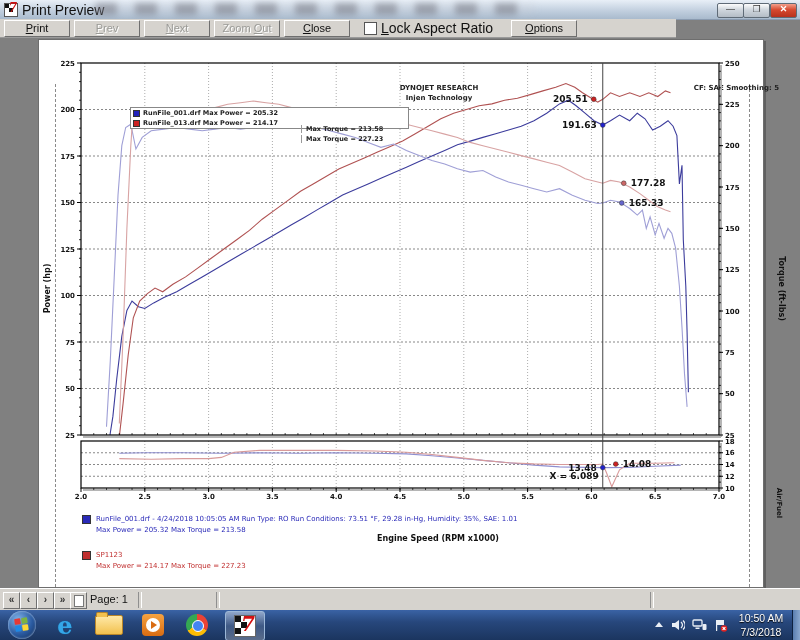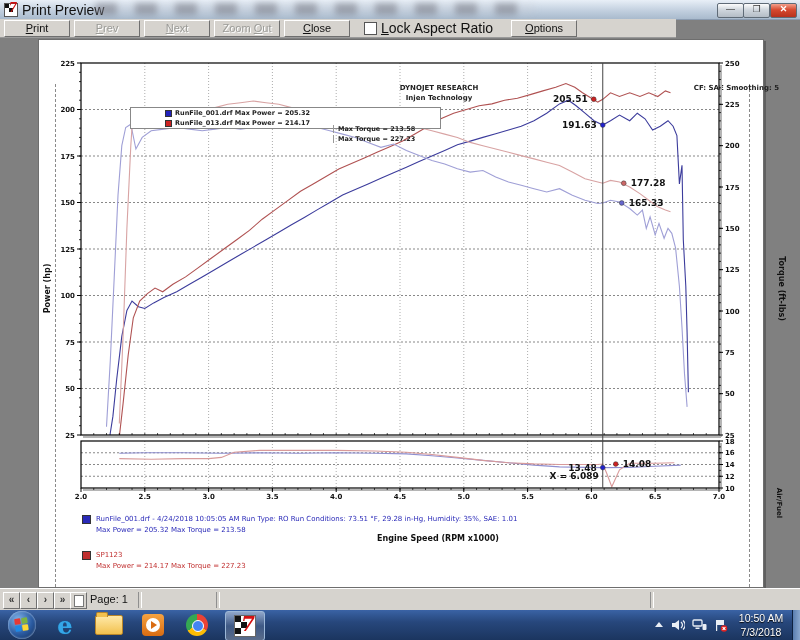--- a/index.html
+++ b/index.html
@@ -39,21 +39,21 @@
     font:bold 7px "DejaVu Sans",sans-serif;color:#222;}
   .yaxis-label{position:absolute;font:bold 8px "DejaVu Sans",sans-serif;color:#111;white-space:nowrap;}
   #label-power{left:-62px;top:244px;width:140px;text-align:center;transform:rotate(-90deg);}
   #label-torque{left:672px;top:244px;width:140px;text-align:center;transform:rotate(90deg);}
   #label-af{left:705px;top:459px;width:70px;text-align:center;transform:rotate(90deg);font-size:7px;}
   #xaxis-label{position:absolute;left:249px;top:494px;width:300px;text-align:center;
     font:bold 8px "DejaVu Sans",sans-serif;color:#111;}
   #chart-svg{position:absolute;left:0;top:0;}
   
   #legend{position:absolute;left:91px;top:67px;width:277px;background:#fff;border:1px solid #888;
-    font:bold 6.5px "DejaVu Sans",sans-serif;color:#222;padding-left:32px;}
+    font:bold 6.5px "DejaVu Sans",sans-serif;color:#222;}
   .legrow{display:flex;align-items:center;height:10px;}
   .legswatch{width:5px;height:5px;margin:0 3px 0 2px;border:1px solid #333;}
   .legcell1{width:158px;white-space:nowrap;overflow:hidden;}
   .legcell2{border-left:1px solid #999;padding-left:4px;white-space:nowrap;margin-top:31px;}
   
   .runinfo{position:absolute;left:43px;width:640px;font:7px "DejaVu Sans",sans-serif;line-height:10.5px;}
   .runinfo .swatch{position:absolute;left:0;top:1px;width:7px;height:7px;border:1px solid #333;}
   .runinfo .lines{margin-left:14px;white-space:nowrap;}
   
   #statusbar{position:absolute;left:0;top:588px;width:800px;height:22px;background:#d6d3ce;border-top:1px solid #fff;}

